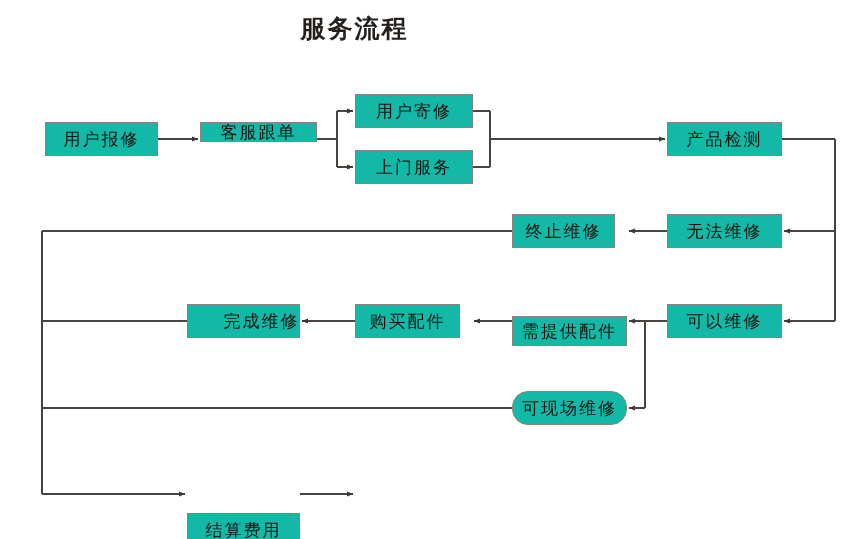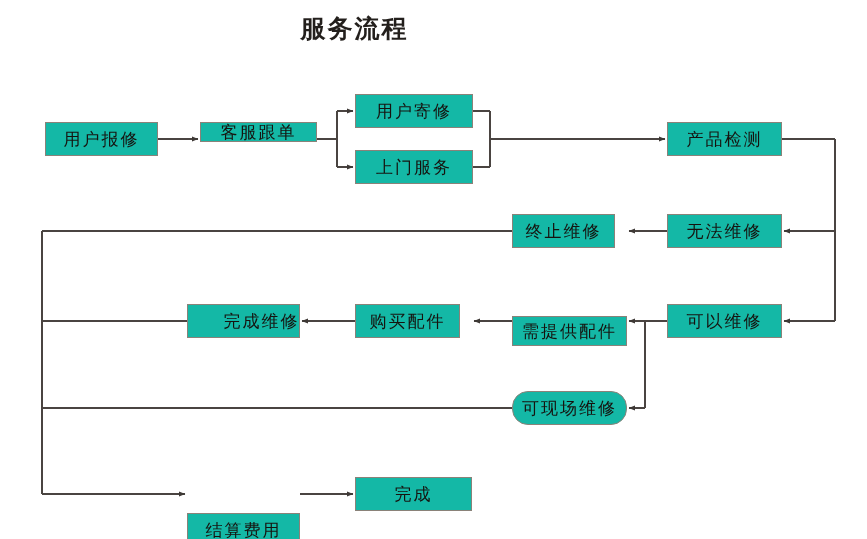--- a/index.html
+++ b/index.html
@@ -122,15 +122,14 @@
   <div class="node" style="left:355px; top:150px; width:118px; height:34px;">上门服务</div>
   <div class="node" style="left:667px; top:122px; width:115px; height:34px;">产品检测</div>
   <div class="node" style="left:667px; top:214px; width:115px; height:34px;">无法维修</div>
   <div class="node" style="left:512px; top:214px; width:103px; height:34px;">终止维修</div>
   <div class="node" style="left:667px; top:304px; width:115px; height:34px;">可以维修</div>
   <div class="node" style="left:512px; top:292px; width:115px; height:30px;margin-top:24px;">需提供配件</div>
   <div class="node" style="left:355px; top:304px; width:105px; height:34px;">购买配件</div>
   <div class="node" style="left:187px; top:304px; width:113px; height:34px;padding-left:36px;">完成维修</div>
   <div class="node" style="left:512px; top:391px; width:115px; height:34px;border-radius:16px;">可现场维修</div>
   <div class="node" style="left:187px; top:477px; width:113px; height:34px;margin-top:36px;">结算费用</div>
-  <div class="node" style="left:355px; top:477px; width:117px; height:34px;">完成</div>
 
 </div>
 
 </body></html>

